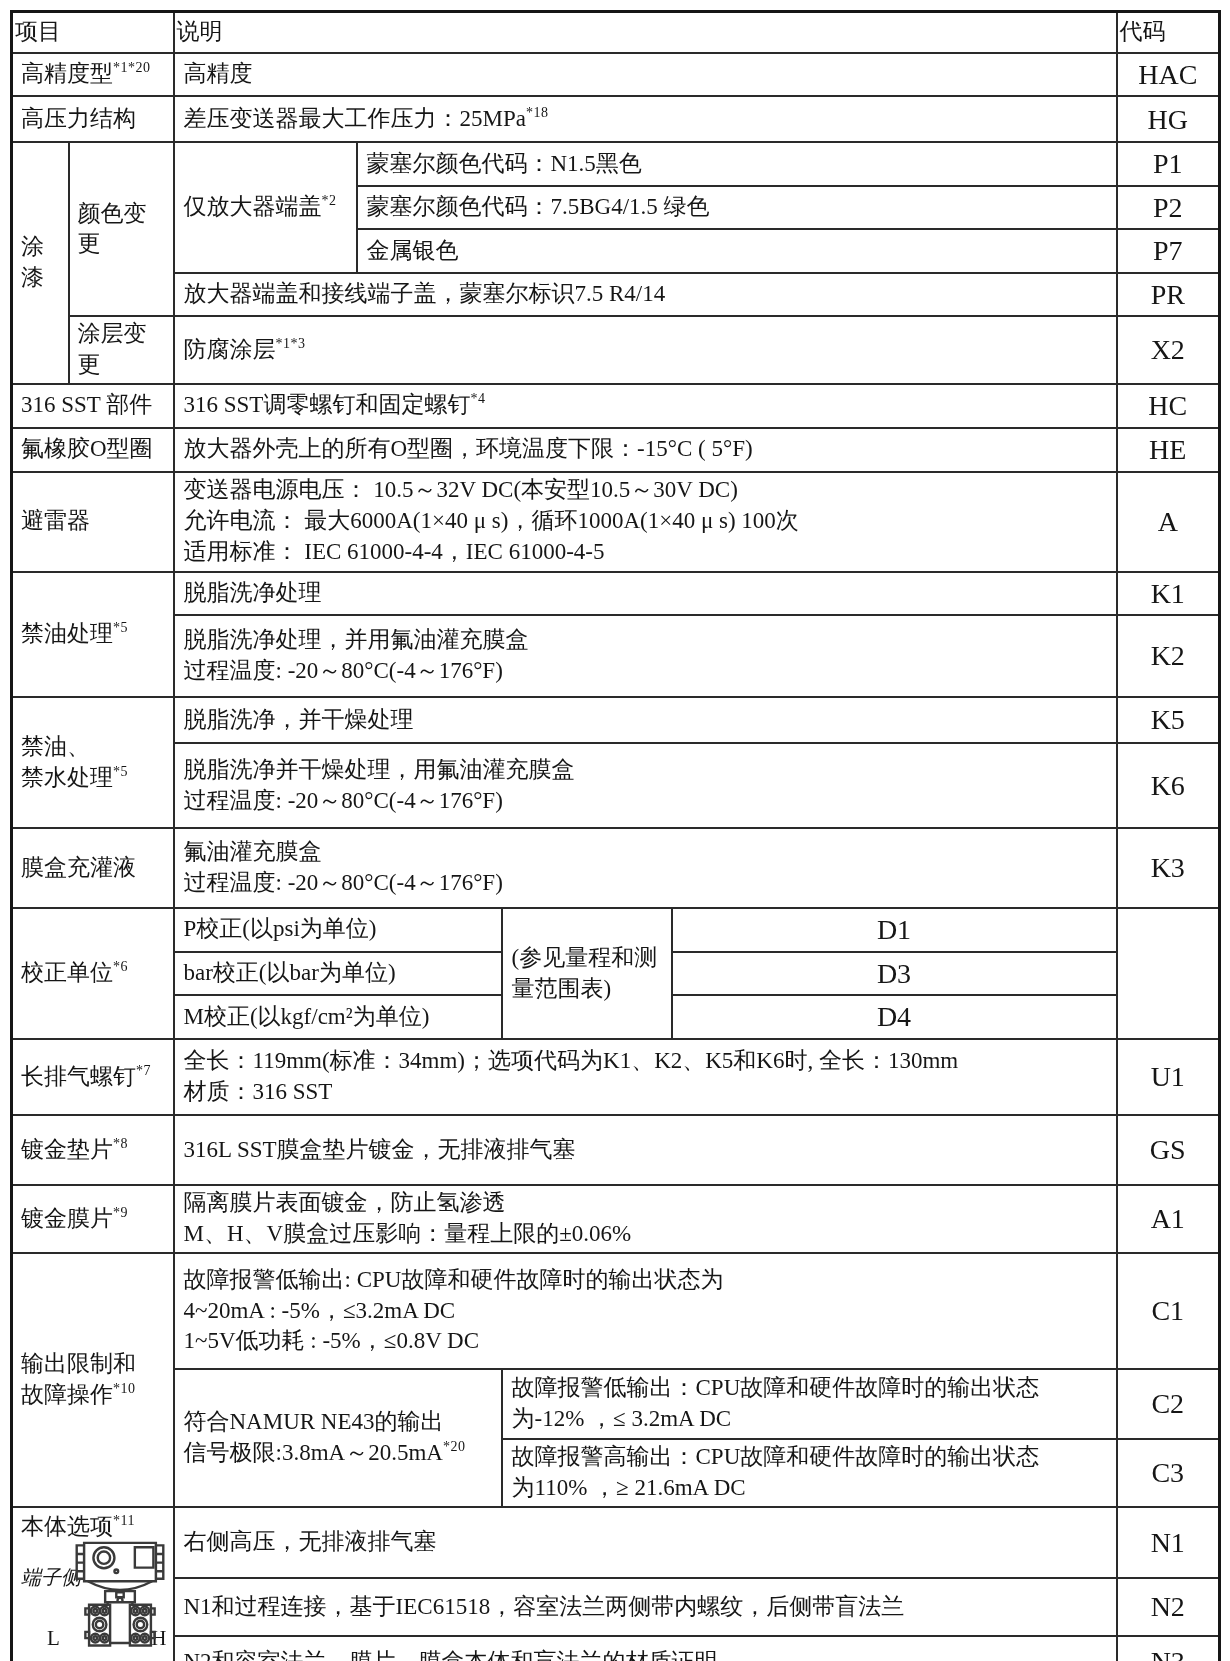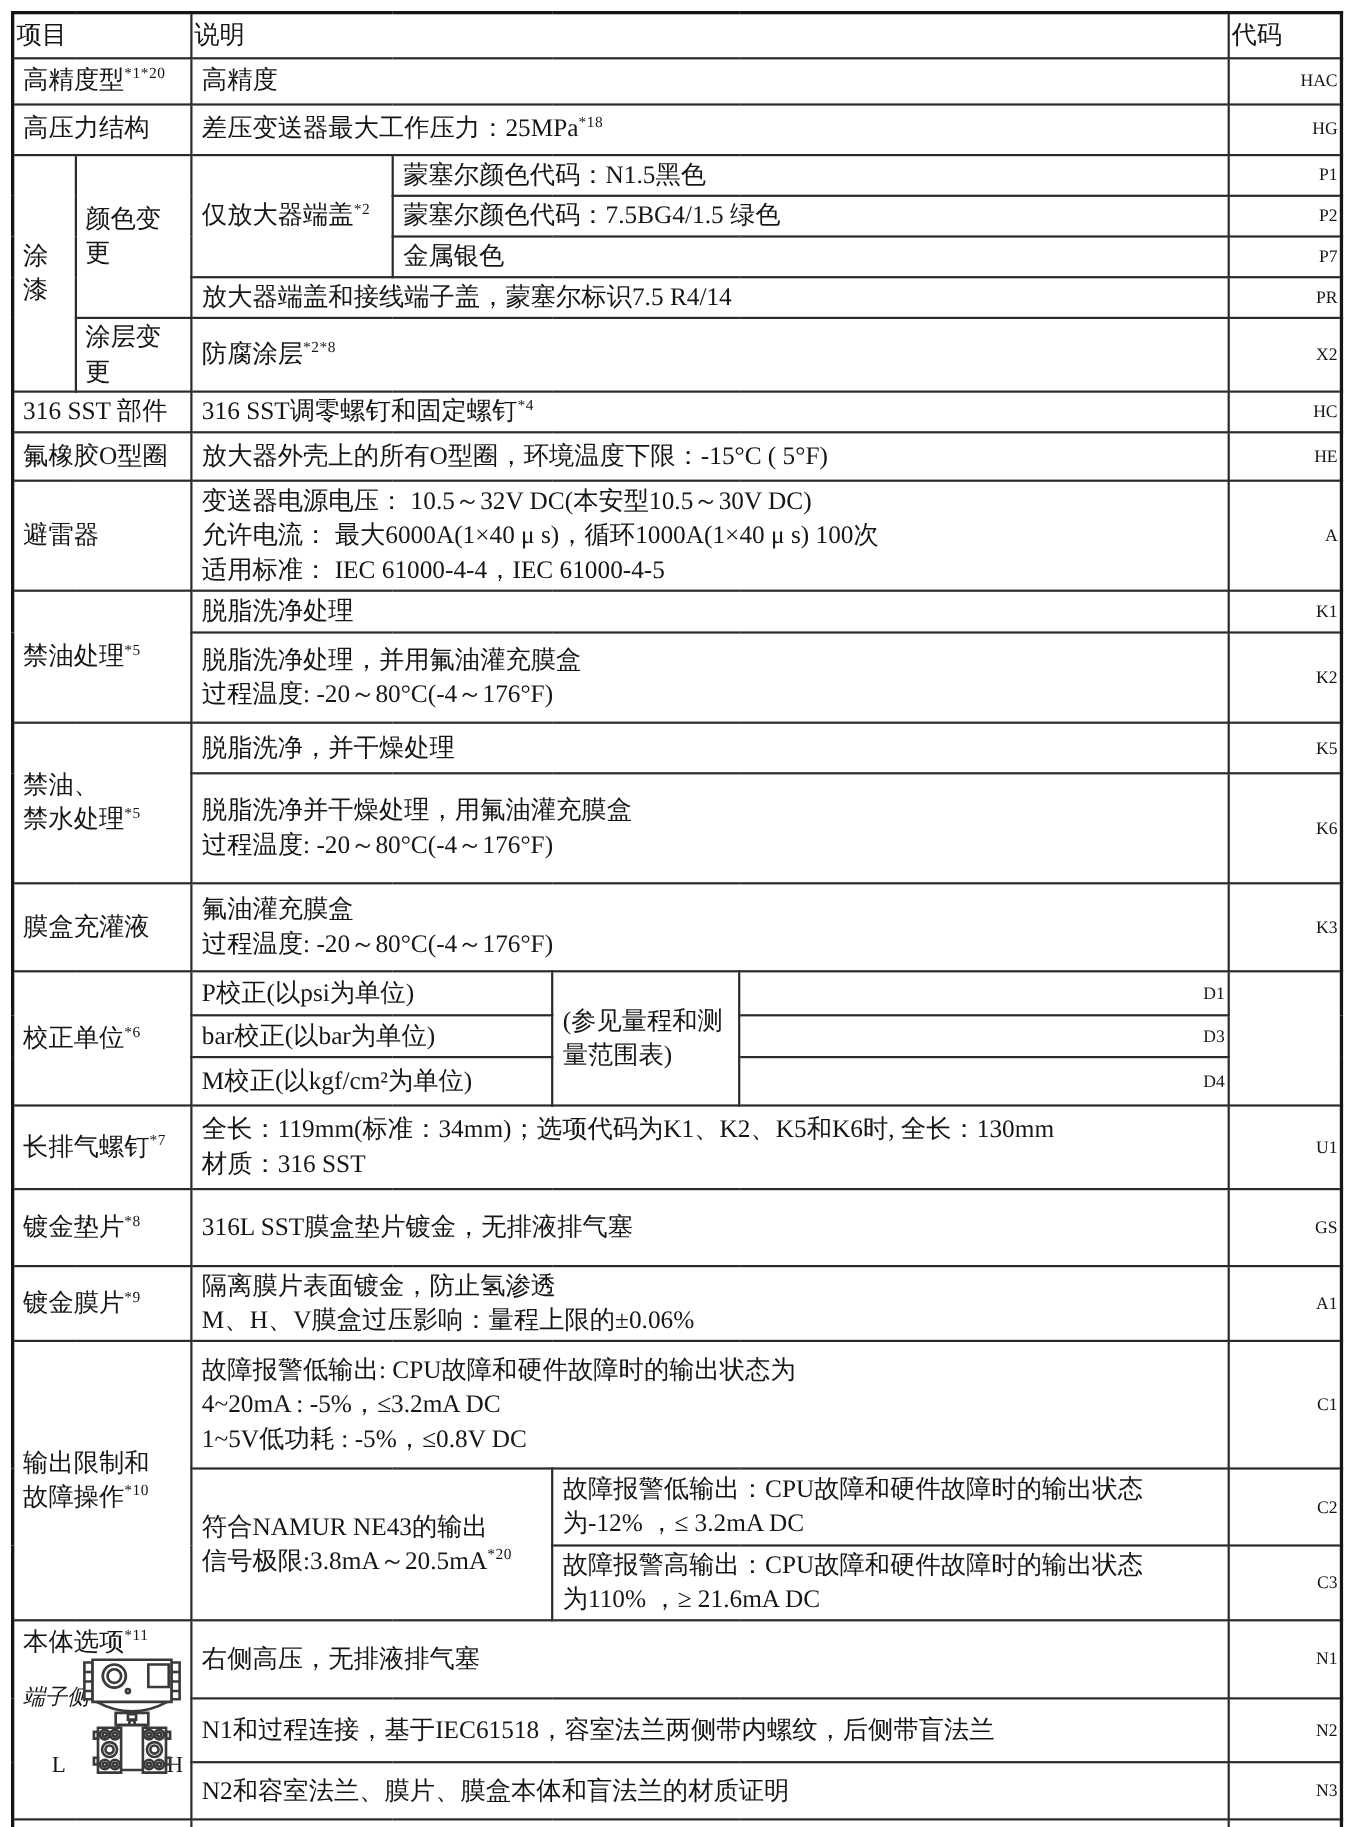--- a/index.html
+++ b/index.html
@@ -4,21 +4,21 @@
 <style>
   html,body{margin:0;padding:0;background:#ffffff;}
   body{width:1230px;height:1661px;overflow:hidden;color:#161616;
        font-family:"Liberation Serif","DejaVu Serif",serif;}
   table.spec{border-collapse:collapse;table-layout:fixed;width:1208px;
              margin:10px 0 0 10px;border:3px solid #161616;}
   td,th{border:2px solid #2a2a2a;padding:2px 9px;font-size:23px;
         line-height:1.34;vertical-align:middle;overflow:hidden;
         font-weight:normal;}
   th{text-align:left;padding:4px 2px;}
-  td.code{text-align:right;padding:2px 2px;font-size:16px;margin-top:40px;}
+  td.code{text-align:center;padding:2px 2px;font-size:28px;margin-top:40px;}
   td.item{padding-left:8px;}
   .pre{white-space:pre-line;}
   sup{font-size:14px;vertical-align:super;line-height:0;letter-spacing:0.5px;font-family:Liberation Serif, serif;}
   
   td.bodyopt{vertical-align:top;position:relative;padding:4px 4px 0 8px;}
   .body-wrap{position:relative;width:100%;height:156px;}
   .d-label{position:absolute;font-size:20px;}
   .lbl-terminal{left:0;top:52px;font-style:italic;}
   .lbl-l{left:26px;bottom:16px;font-size:21px;}
   .lbl-h{right:2px;bottom:16px;font-size:21px;}
@@ -72,21 +72,21 @@
   <tr style="height:37px">
     <td colspan="3">金属银色</td>
     <td class="code">P7</td>
   </tr>
   <tr style="height:37px">
     <td colspan="4">放大器端盖和接线端子盖，蒙塞尔标识7.5 R4/14</td>
     <td class="code">PR</td>
   </tr>
   <tr style="height:37px">
     <td class="item">涂层变更</td>
-    <td colspan="4"><span>防腐涂层</span><sup>*2*8</sup></td>
+    <td colspan="4"><span>防腐涂层</span><sup>*1*3</sup></td>
     <td class="code">X2</td>
   </tr>
 
   <tr style="height:35px">
     <td class="item" colspan="2">316 SST 部件</td>
     <td colspan="4"><span>316 SST调零螺钉和固定螺钉</span><sup>*4</sup></td>
     <td class="code">HC</td>
   </tr>
 
   <tr style="height:44px">
@@ -113,21 +113,21 @@
 过程温度: -20～80°C(-4～176°F)</td>
     <td class="code">K2</td>
   </tr>
 
   <tr style="height:46px">
     <td class="item" colspan="2" rowspan="2"><span class="pre">禁油、
 禁水处理</span><sup>*5</sup></td>
     <td colspan="4">脱脂洗净，并干燥处理</td>
     <td class="code">K5</td>
   </tr>
-  <tr style="height:100px">
+  <tr style="height:85px">
     <td colspan="4" class="pre">脱脂洗净并干燥处理，用氟油灌充膜盒
 过程温度: -20～80°C(-4～176°F)</td>
     <td class="code">K6</td>
   </tr>
 
   <tr style="height:80px">
     <td class="item" colspan="2">膜盒充灌液</td>
     <td colspan="4" class="pre">氟油灌充膜盒
 过程温度: -20～80°C(-4～176°F)</td>
     <td class="code">K3</td>

